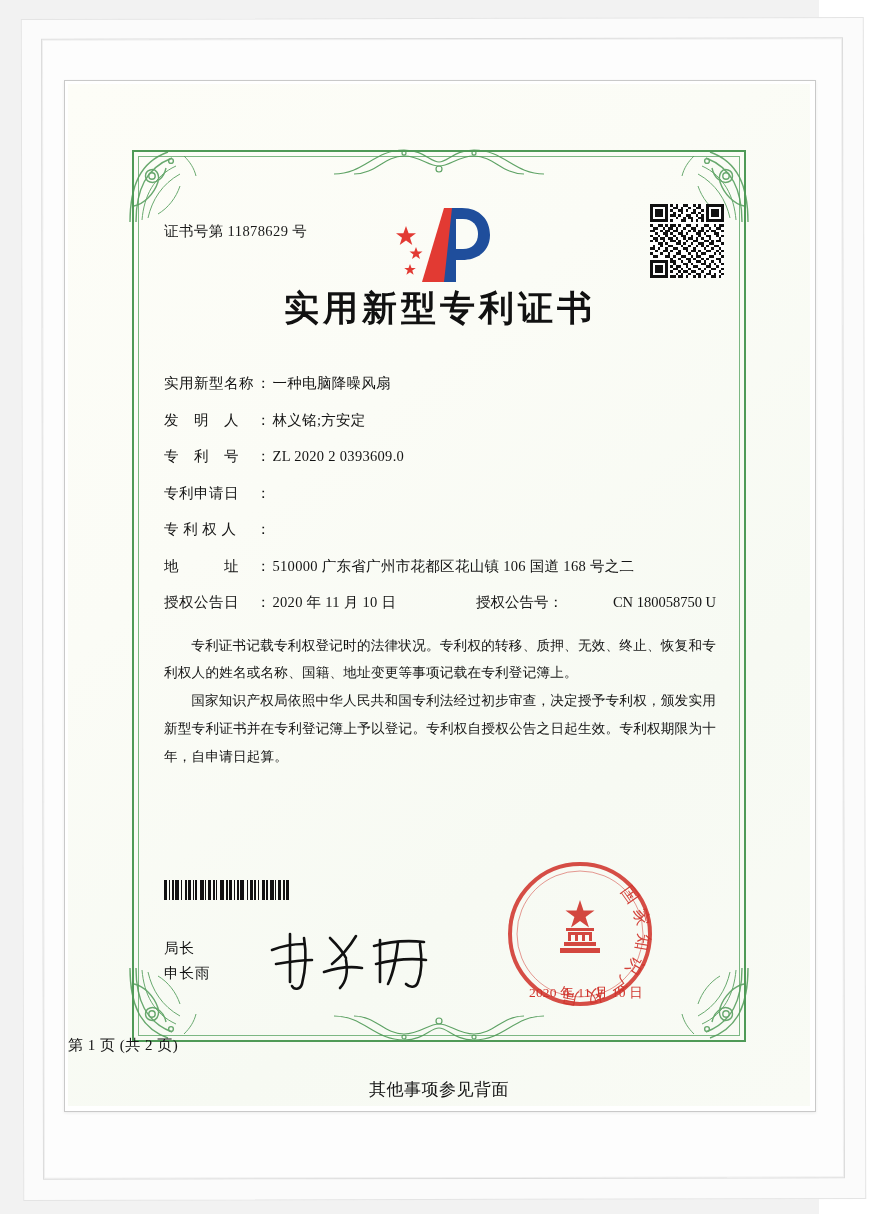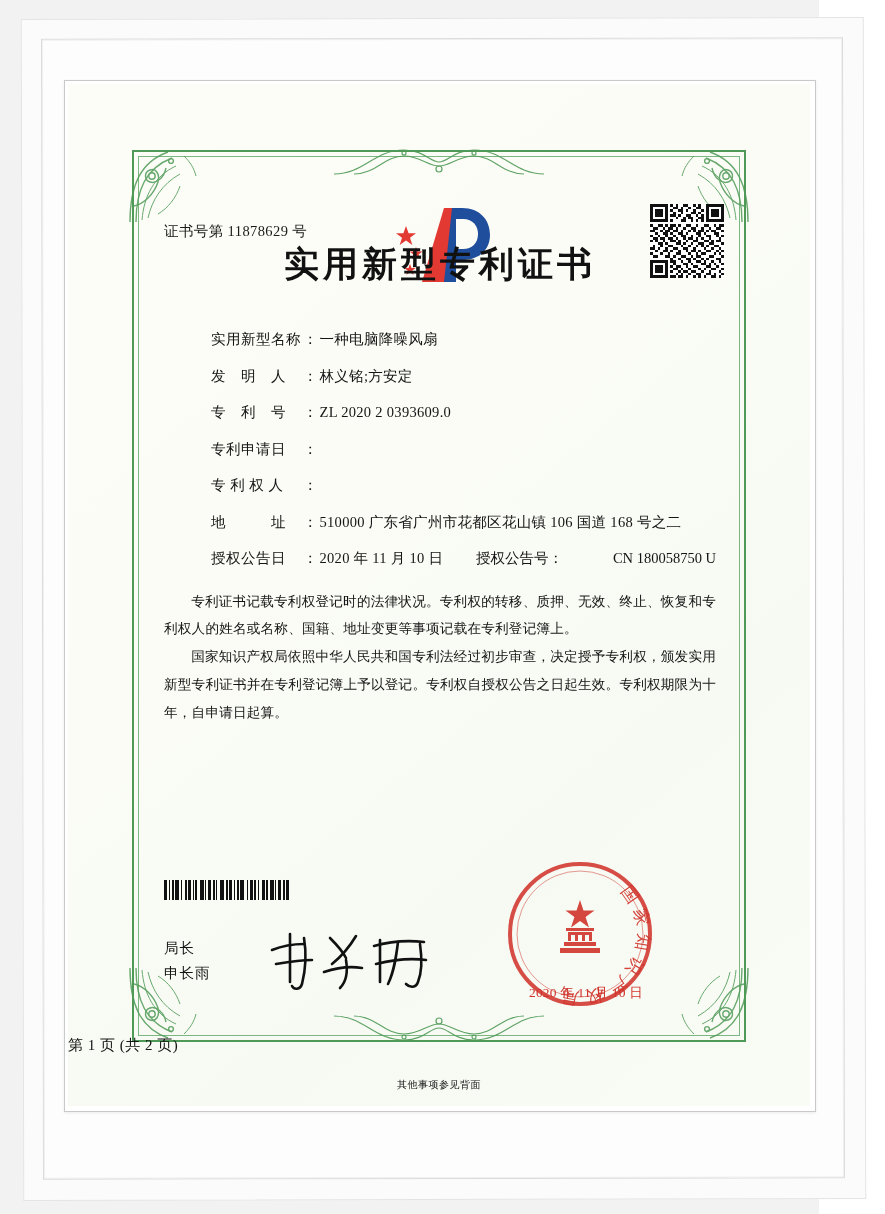--- a/index.html
+++ b/index.html
@@ -116,39 +116,39 @@
     left: 318px; top: 118px;
     width: 120px; height: 90px;
   }
   .qr-wrap {
     position: absolute;
     right: 86px; top: 120px;
     width: 74px; height: 74px;
   }
 
   .cert-title {
+    margin-top: 44px;
     text-align: center;
     font-family: "DejaVu Serif", serif;
     font-weight: bold;
     font-size: 35px;
     letter-spacing: 4px;
     color: #111;
   }
 
   .fields {
     margin-top: 44px;
     font-size: 14.5px;
     color: #141414;
     line-height: 1;
   }
   .field-row {
     display: flex;
     align-items: baseline;
     margin-bottom: 22px;
-    margin-left: 47px;
   }
   .f-label {
     width: 92px;
     flex: none;
     letter-spacing: .5px;
     white-space: nowrap;
   }
   .f-colon { margin-right: 2px; }
   .f-value { flex: 1; letter-spacing: .3px; }
   .f-value-2 { flex: none; margin-left: 48px; }
@@ -209,21 +209,21 @@
     position: absolute;
     left: 0; right: 16px; top: 952px;
     font-size: 15px;
     color: #141414;
     letter-spacing: .5px;
   }
   .footnote {
     position: absolute;
     left: 0; right: 0; top: 994px;
     text-align: center;
-    font-size: 10px;
+    font-size: 17px;
     color: #141414;
     letter-spacing: .5px;
   }
 </style>
 </head>
 <body>
 
 <div class="scan-page">
   <div class="frame-l1"></div>
   <div class="frame-l2"></div>

